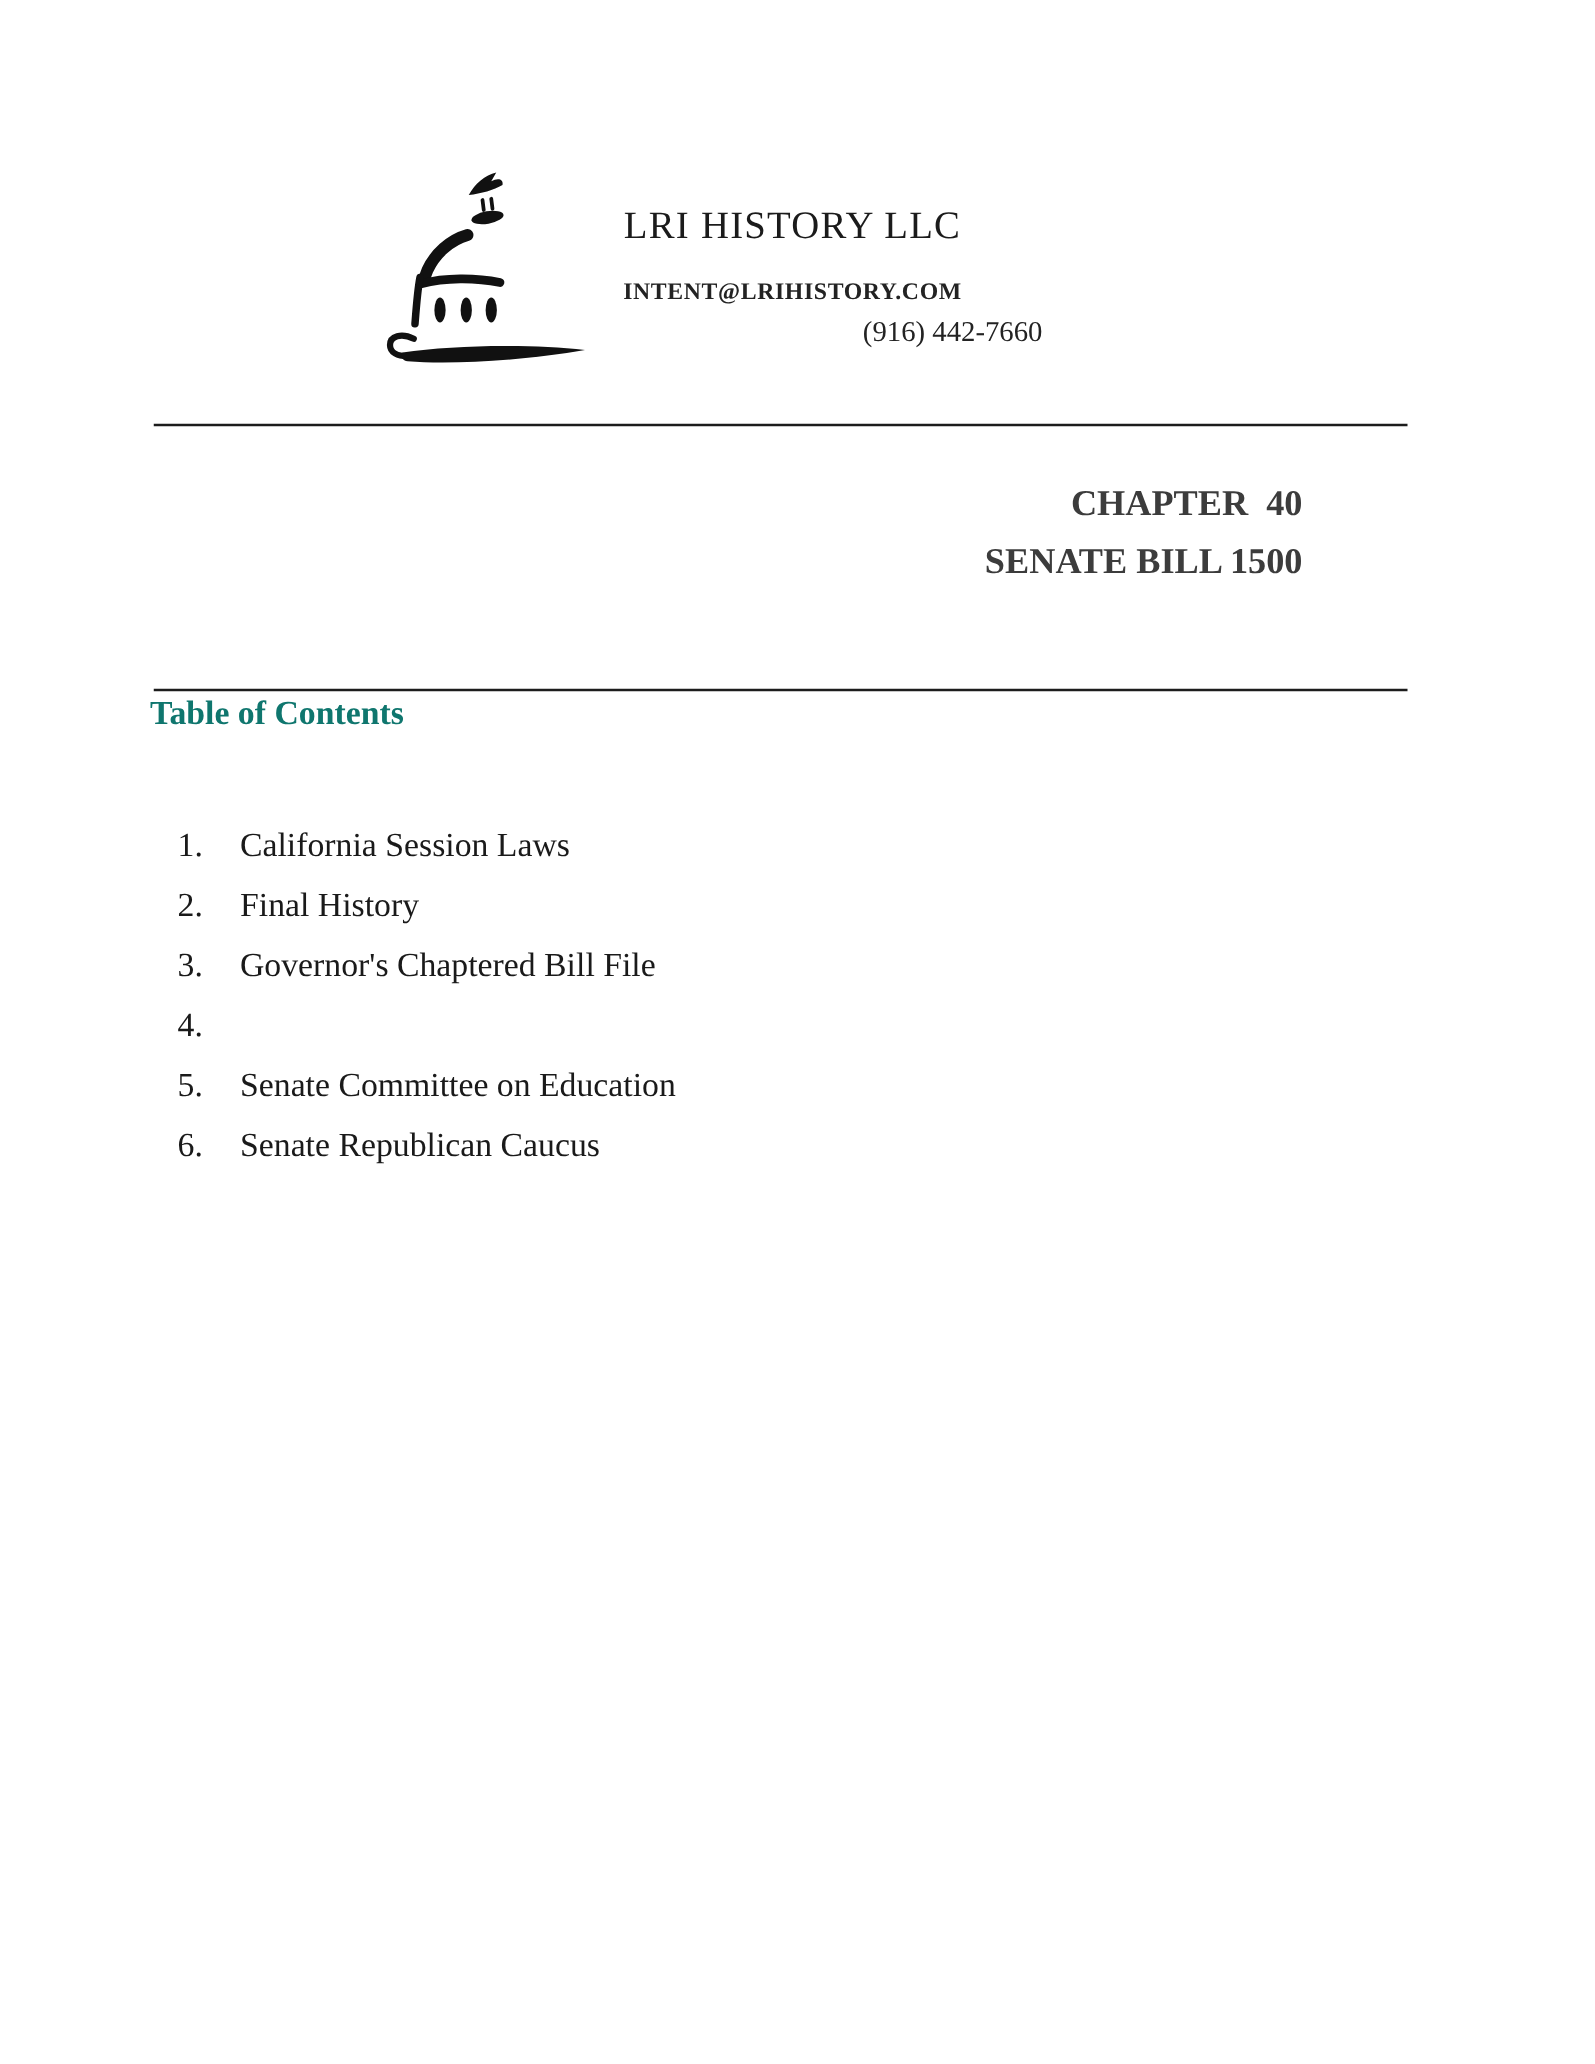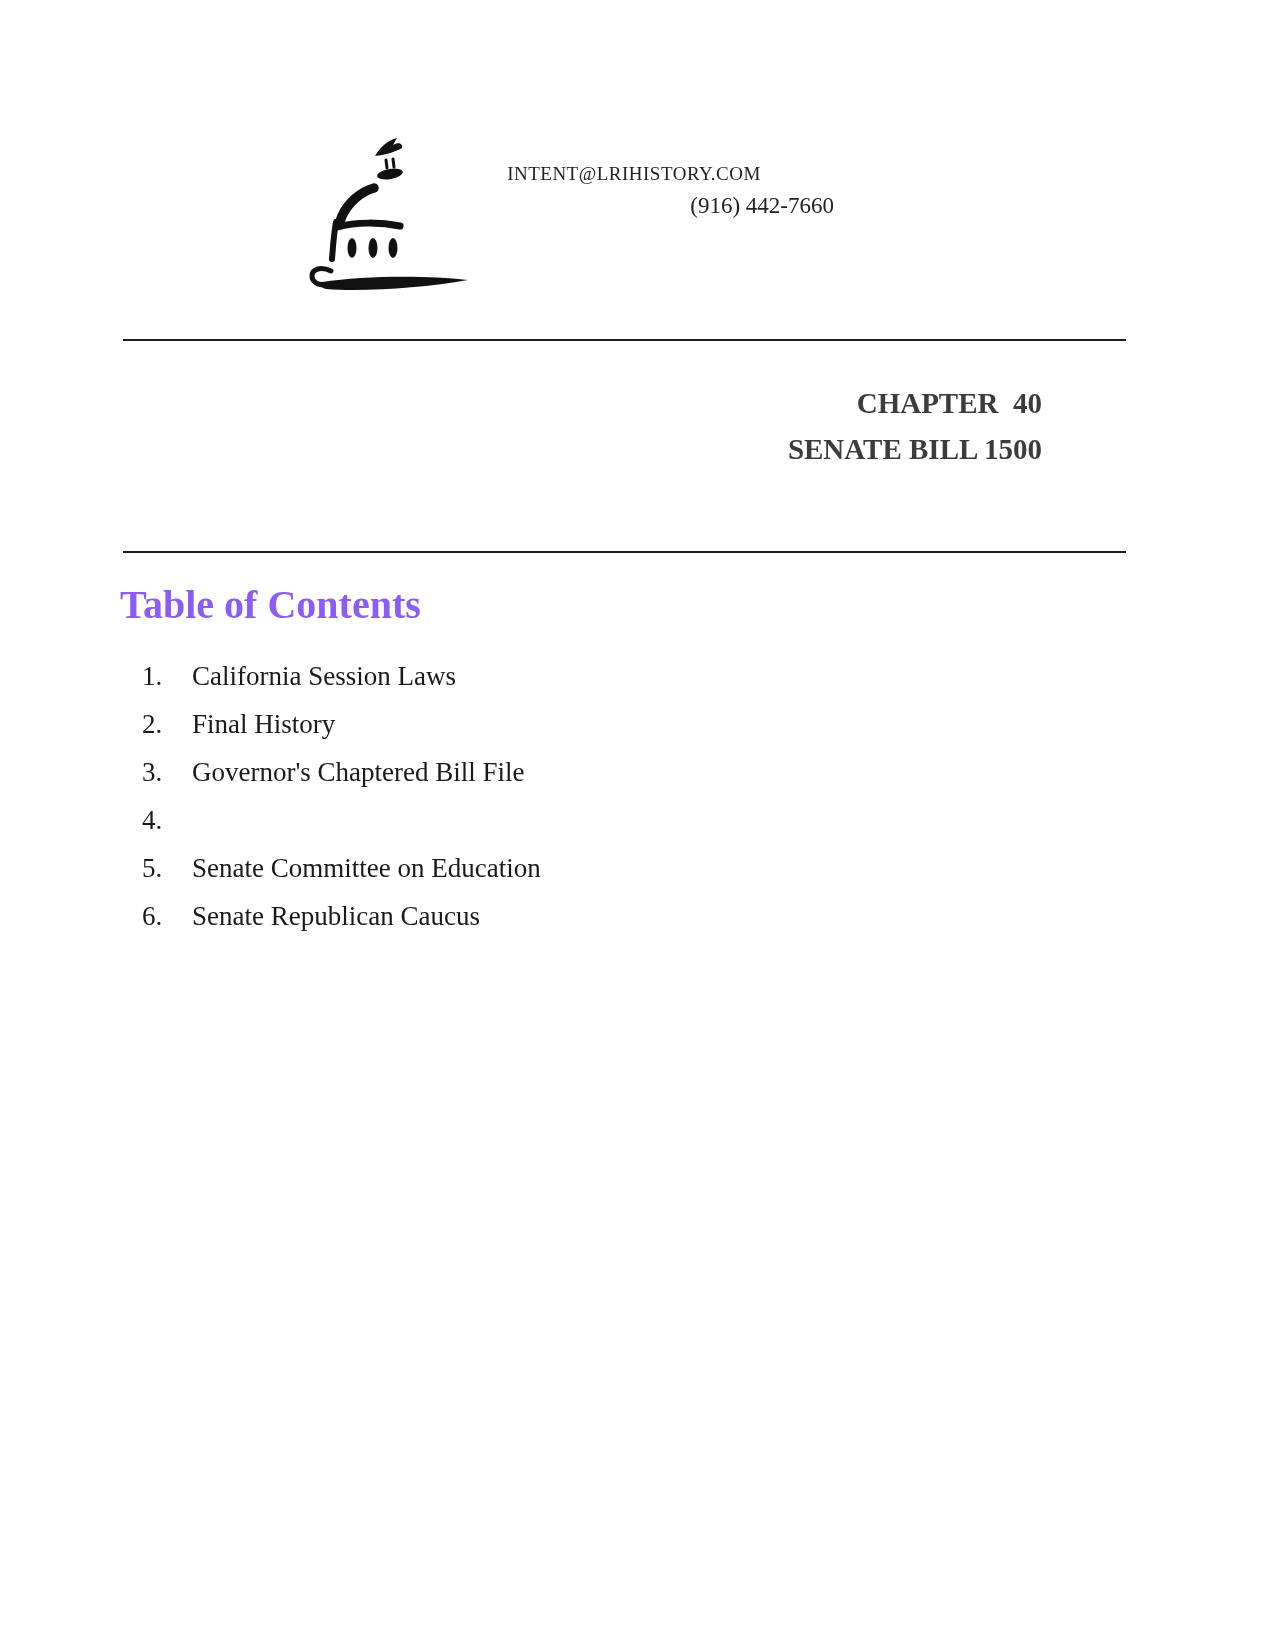--- a/index.html
+++ b/index.html
@@ -37,21 +37,21 @@
     color: #1b1b1b;
     white-space: nowrap;
   }
   .contact-line {
     font-size: 19px;
     line-height: 23px;
     letter-spacing: 0.5px;
     color: #232323;
     white-space: nowrap;
   }
-  .contact-email { margin-top: 0; }
+  .contact-email { margin-top: 24px; font-weight: bold; }
   .contact-web   { margin-top: 9px; }
   .contact-phone { margin-top: 9px; font-size: 23px; letter-spacing: 0; text-align: right; }
 
   
   .rule {
     position: absolute;
     left: 123px;
     width: 1003px;
     height: 0;
     border-top: 2px solid #1c1c1c;
@@ -69,25 +69,25 @@
     font-size: 29px;
     line-height: 46px;
     color: #3c3c3c;
   }
   .ref-line { white-space: pre; }
 
   
   .toc-title {
     position: absolute;
     left: 120px;
-    top: 586px;
-    font-size: 40px;
+    top: 552px;
+    font-size: 27px;
     line-height: 37px;
     font-weight: bold;
-    color: #8b5cf6;
+    color: #0f766e;
   }
   .toc-list {
     position: absolute;
     left: 142px;
     top: 652px;
     font-size: 27px;
     color: #1a1a1a;
     list-style: none;
   }
   .toc-item {
@@ -120,20 +120,21 @@
     <ellipse cx="75" cy="115" rx="4.5" ry="10" fill="#111"></ellipse>
     <ellipse cx="95" cy="115" rx="4.5" ry="10" fill="#111"></ellipse>
 
     <path d="M33 138 C23 133 14 136 14 143 C14 149 20 152 28 152" stroke="#111" stroke-width="5" stroke-linecap="round"></path>
 
     <path d="M24 149 C65 143 125 142 170 147 C125 155 65 159 28 156 C23 155 22 151 24 149 Z" fill="#111"></path>
   </svg>
 </div>
 
 <div class="header-text">
+  <div class="company-name">LRI HISTORY LLC</div>
   <div class="contact-line contact-email">INTENT@LRIHISTORY.COM</div>
   <div class="contact-line contact-phone">(916) 442-7660</div>
 </div>
 
 <div class="rule rule-top"></div>
 
 <div class="reference">
   <div class="ref-line">CHAPTER  40</div>
   <div class="ref-line">SENATE BILL 1500</div>
 </div>

